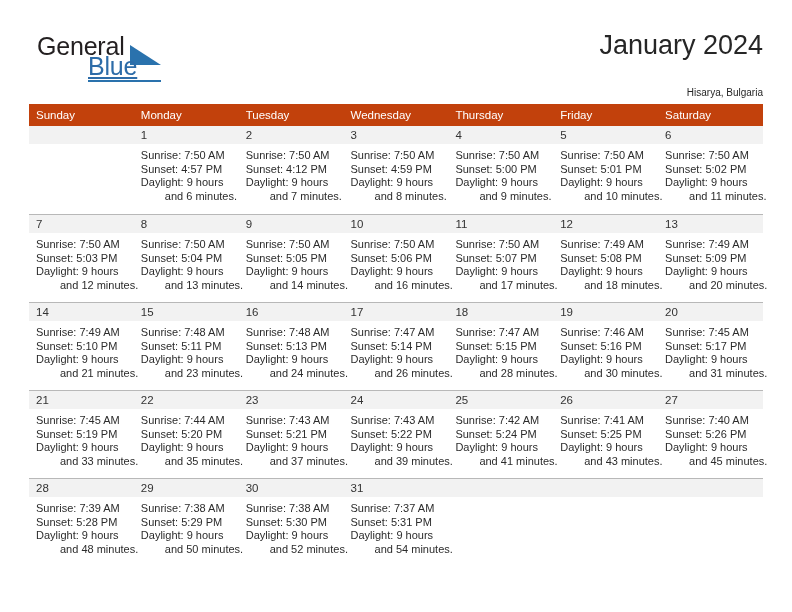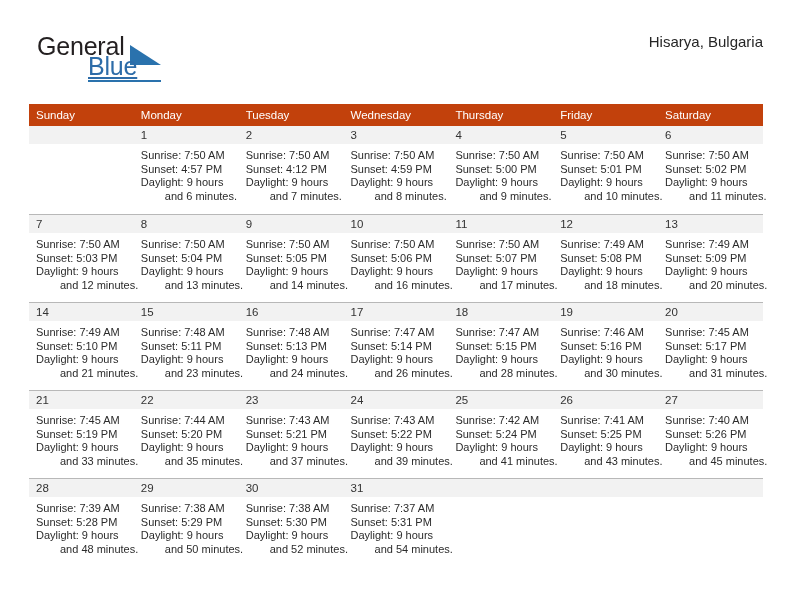--- a/index.html
+++ b/index.html
@@ -80,24 +80,24 @@
     top: 0;
     text-align: right;
   }
   .cal-title {
     font-size: 27px;
     color: #262626;
     line-height: 34px;
     white-space: nowrap;
   }
   .cal-subtitle {
-    font-size: 15px;
+    font-size: 10px;
     color: #262626;
     line-height: 22px;
-    margin-top: 3px;
+    margin-top: 20px;
     white-space: nowrap;
   }
 
   
   .calendar {
     position: absolute;
     left: 29px;
     top: 104px;
     width: 734px;
     border-collapse: collapse;
@@ -163,20 +163,21 @@
   <div class="top">
 
     <div class="logo">
       <span class="logo-general">General</span>
       <span class="logo-triangle"></span>
       <span class="logo-blue">Blue</span>
       <span class="logo-underline"></span>
     </div>
 
     <div class="titles">
+      <div class="cal-title">January 2024</div>
       <div class="cal-subtitle">Hisarya, Bulgaria</div>
     </div>
 
   </div>
 
   <table class="calendar">
     <thead>
       <tr>
         <th>Sunday</th>
         <th>Monday</th>

